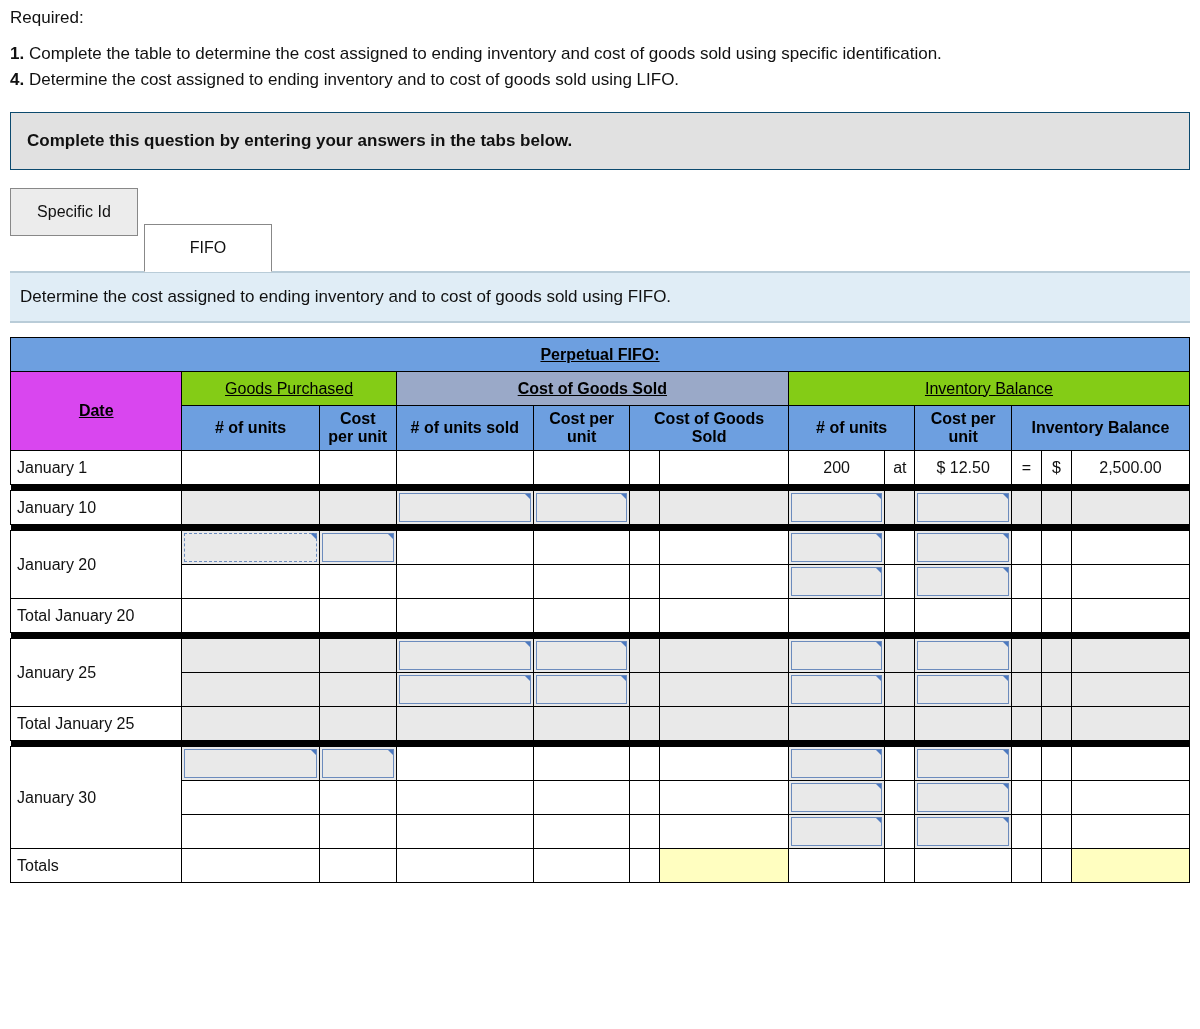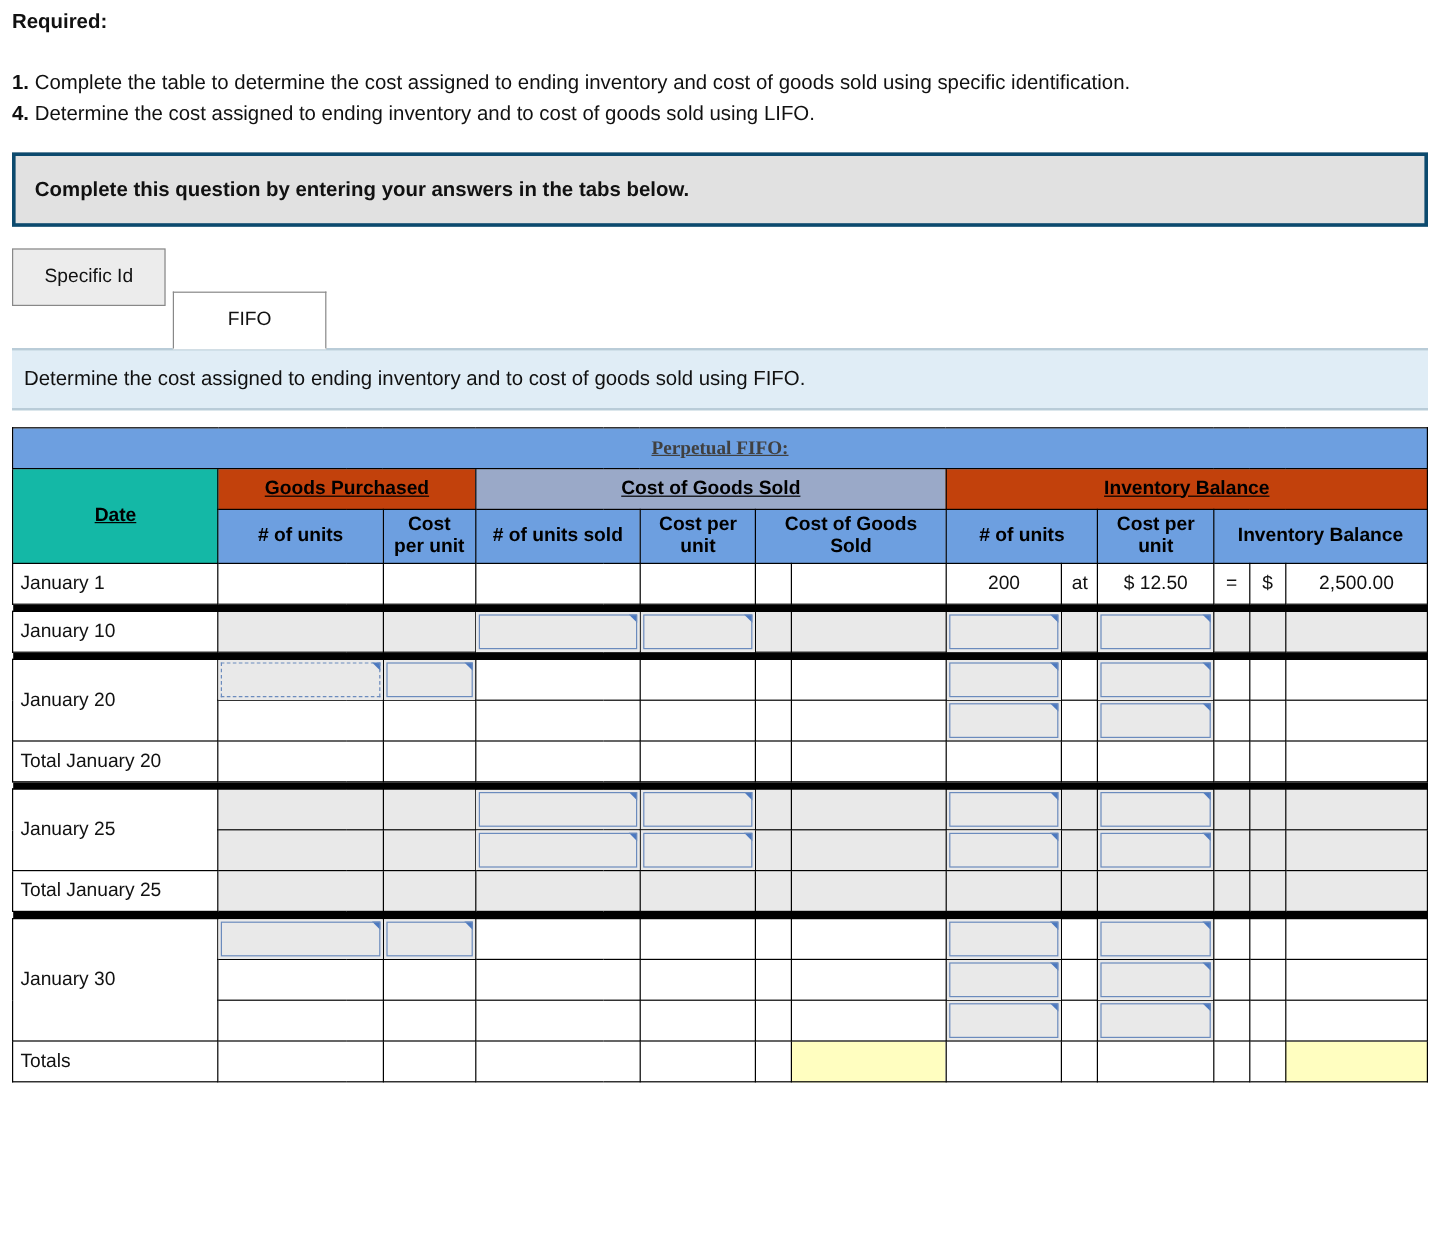--- a/index.html
+++ b/index.html
@@ -4,26 +4,26 @@
 <style>
   * { box-sizing: border-box; }
   body {
     font-family: Arial, Helvetica, sans-serif;
     color: #111;
     margin: 0;
     padding: 8px 10px;
     font-size: 17px;
     background: #fff;
   }
-  .req-head { font-weight: 700; margin-bottom: 28px; }
+  .req-head { font-weight: 400; margin-bottom: 13px; }
   .req-list { margin: 0 0 20px 0; line-height: 1.5; }
   .req-list .num { font-weight: 700; }
   .instr-bar {
     background: #e1e1e1;
-    border: 3px solid #0c4a6e;
+    border: 1px solid #0c4a6e;
     padding: 18px 16px;
     font-weight: 700;
     margin-bottom: 18px;
   }
   .tabs { display: flex; gap: 6px; }
   .tab {
     border: 1px solid #888;
     background: #ececec;
     width: 128px;
     height: 48px;
@@ -51,25 +51,25 @@
   }
   .fifo td, .fifo th {
     border: 1px solid #000;
     padding: 4px 6px;
     font-size: 16px;
     height: 34px;
     text-align: center;
     vertical-align: middle;
     background: #fff;
   }
-  .fifo .hdr-title { background: #6d9fe0; color: #404040; font-weight: 700; text-decoration: underline; font-family: Liberation Serif, serif; }
-  .fifo .hdr-sect  { background: #c2410c; color: #000; font-weight: 700; text-decoration: underline; }
+  .fifo .hdr-title { background: #6d9fe0; color: #000000; font-weight: 700; text-decoration: underline; }
+  .fifo .hdr-sect  { background: #84cc16; color: #000; font-weight: 400; text-decoration: underline; }
   .fifo .hdr-cogs  { background: #9aa9c8; color: #000; font-weight: 700; text-decoration: underline; }
   .fifo .hdr-sub   { background: #6d9fe0; color: #000; font-weight: 700; }
-  .fifo .date-hdr  { background: #14b8a6; color: #000; font-weight: 700; text-decoration: underline; }
+  .fifo .date-hdr  { background: #d946ef; color: #000; font-weight: 700; text-decoration: underline; }
   .fifo td.row-label { text-align: left; padding-left: 6px; }
   .fifo td.grey  { background: #e9e9e9; }
   .fifo td.pale  { background: #fffec0; }
   .fifo td.num   { text-align: center; padding-right: 6px; }
   .fifo td.sm    { width: 28px; padding: 0; text-align: center; }
   .fifo td.input-cell {
     background: #e9e9e9;
     position: relative;
   }
   .fifo td.input-cell::after {

